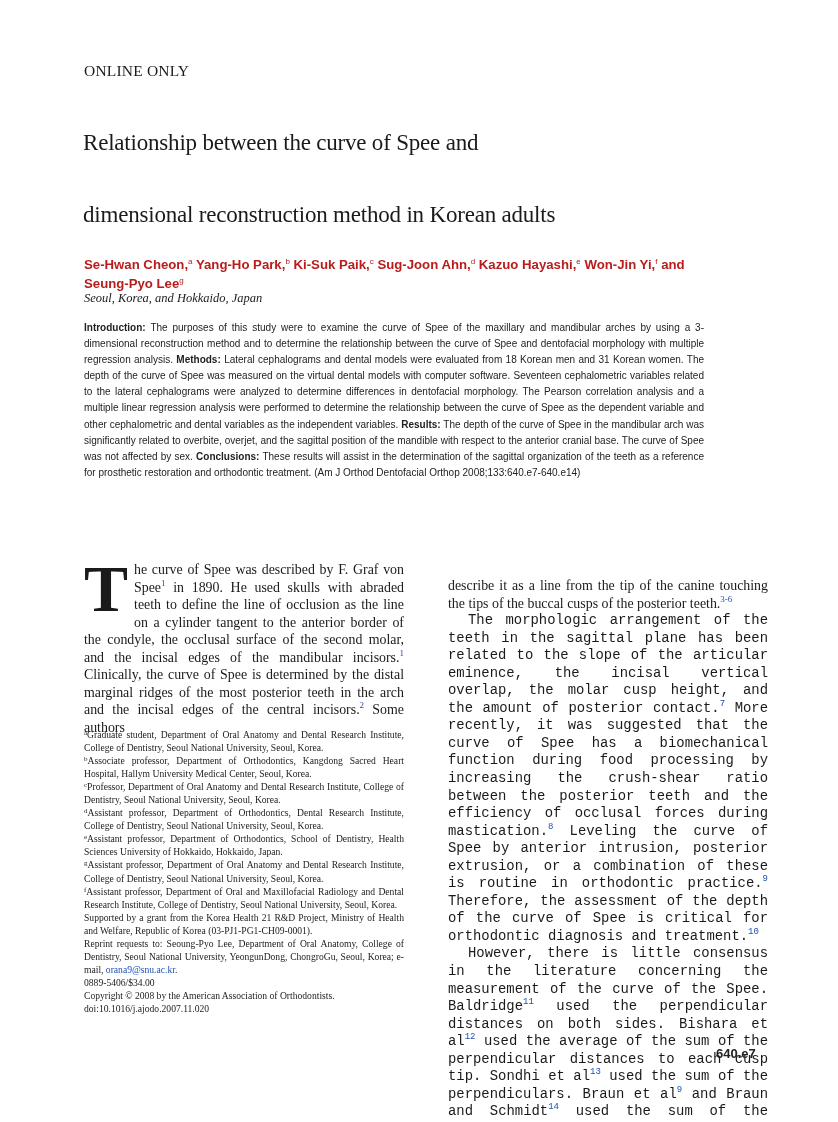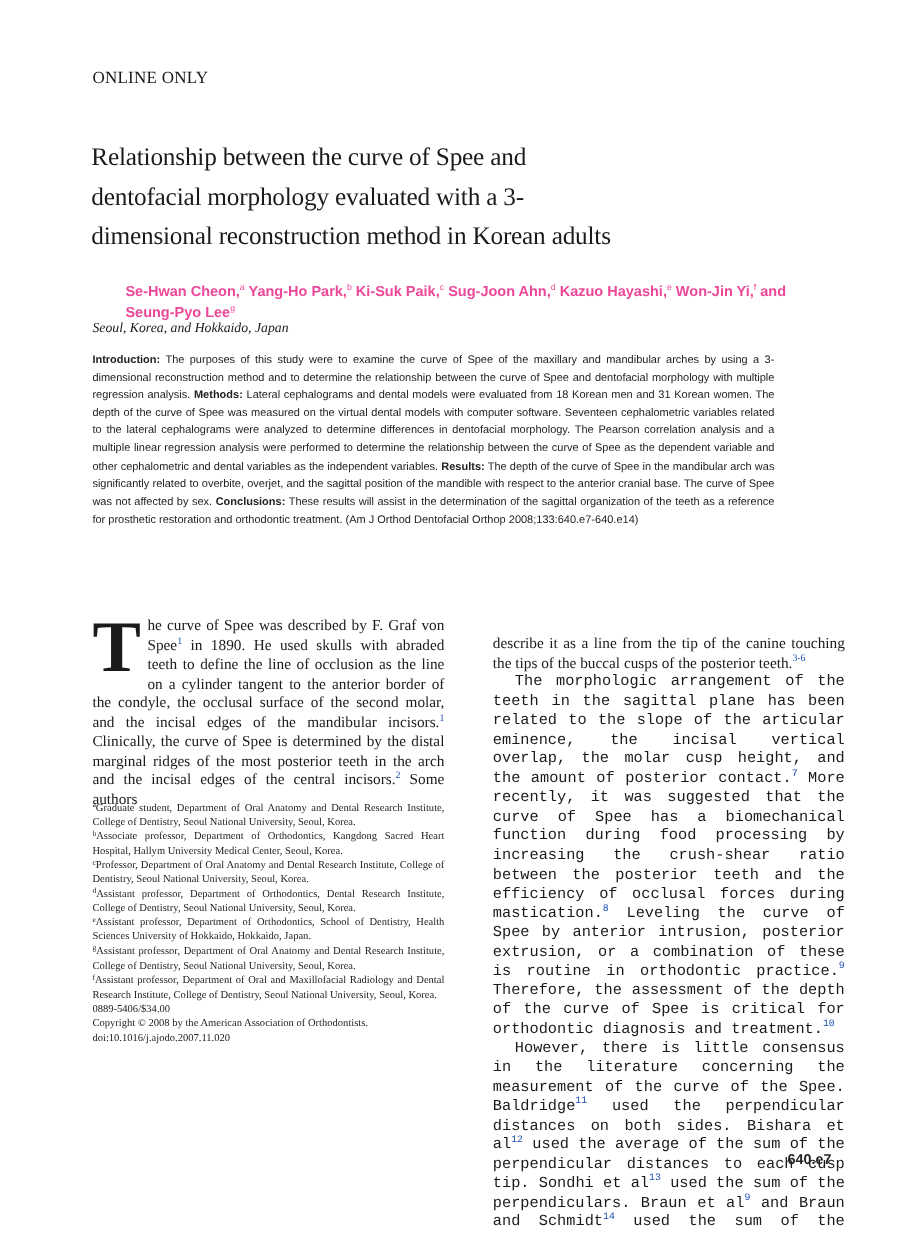--- a/index.html
+++ b/index.html
@@ -4,21 +4,21 @@
 <style>
   html, body { margin: 0; padding: 0; background: #ffffff; }
   body { width: 838px; height: 1122px; position: relative; overflow: hidden; color: #1a1a1a; }
   .serif { font-family: "Liberation Serif", "DejaVu Serif", serif; }
   .sans { font-family: "Liberation Sans", "DejaVu Sans", sans-serif; }
 
   #online-only { position: absolute; left: 84px; top: 62px; font-size: 15.5px; letter-spacing: 0.2px; }
 
   #title { position: absolute; left: 83px; top: 125px; width: 700px; font-size: 23px; line-height: 36px; font-weight: normal; margin: 0; letter-spacing: -0.2px; }
 
-  #authors { position: absolute; left: 84px; top: 256px; width: 640px; font-size: 13.2px; line-height: 18.5px; font-weight: bold; color: #ec4899; margin-left: 30px; }
+  #authors { position: absolute; left: 84px; top: 256px; width: 640px; font-size: 13.2px; line-height: 18.5px; font-weight: bold; color: #b91c1c; }
   #authors sup { font-size: 8px; font-weight: normal; vertical-align: 5px; line-height: 0; }
   #location { position: absolute; left: 84px; top: 291px; font-size: 12.5px; font-style: italic; }
 
   #abstract { position: absolute; left: 84px; top: 320px; width: 620px; font-size: 10px; line-height: 16.1px; text-align: justify; color: #222; }
   #abstract b { font-weight: bold; }
 
   .col { position: absolute; top: 561px; width: 320px; font-size: 13.9px; line-height: 17.55px; text-align: justify; color: #1a1a1a; }
   #col-left { left: 84px; }
   #col-right { left: 448px; margin-top: 16px; }
   .col p { margin: 0; }
@@ -33,21 +33,21 @@
 
   #page-number { position: absolute; left: 716px; top: 1046px; font-size: 13px; font-weight: bold; color: #222; }
 </style>
 </head>
 <body>
 
 <div id="online-only" class="serif">ONLINE ONLY</div>
 
 <h1 id="title" class="serif">
   <span>Relationship between the curve of Spee and</span><br>
-  <span>dentofacial morphology evaluated with a 3-</span><br>
+  <br>
   <span>dimensional reconstruction method in Korean adults</span>
 </h1>
 
 <div id="authors" class="sans">
   <span>Se-Hwan Cheon</span>,<sup>a</sup>
   <span>Yang-Ho Park</span>,<sup>b</sup>
   <span>Ki-Suk Paik</span>,<sup>c</sup>
   <span>Sug-Joon Ahn</span>,<sup>d</sup>
   <span>Kazuo Hayashi</span>,<sup>e</sup>
   <span>Won-Jin Yi</span>,<sup>f</sup>
@@ -73,20 +73,22 @@
 </div>
 
 <div id="footnotes" class="serif">
   <div><sup>a</sup><span>Graduate student, Department of Oral Anatomy and Dental Research Institute, College of Dentistry, Seoul National University, Seoul, Korea.</span></div>
   <div><sup>b</sup><span>Associate professor, Department of Orthodontics, Kangdong Sacred Heart Hospital, Hallym University Medical Center, Seoul, Korea.</span></div>
   <div><sup>c</sup><span>Professor, Department of Oral Anatomy and Dental Research Institute, College of Dentistry, Seoul National University, Seoul, Korea.</span></div>
   <div><sup>d</sup><span>Assistant professor, Department of Orthodontics, Dental Research Institute, College of Dentistry, Seoul National University, Seoul, Korea.</span></div>
   <div><sup>e</sup><span>Assistant professor, Department of Orthodontics, School of Dentistry, Health Sciences University of Hokkaido, Hokkaido, Japan.</span></div>
   <div><sup>g</sup><span>Assistant professor, Department of Oral Anatomy and Dental Research Institute, College of Dentistry, Seoul National University, Seoul, Korea.</span></div>
   <div><sup>f</sup><span>Assistant professor, Department of Oral and Maxillofacial Radiology and Dental Research Institute, College of Dentistry, Seoul National University, Seoul, Korea.</span></div>
+  <div>Supported by a grant from the Korea Health 21 R&amp;D Project, Ministry of Health and Welfare, Republic of Korea (03-PJ1-PG1-CH09-0001).</div>
+  <div><span>Reprint requests to: Seoung-Pyo Lee, Department of Oral Anatomy, College of Dentistry, Seoul National University, YeongunDong, ChongroGu, Seoul, Korea; e-mail, </span><span class="email">orana9@snu.ac.kr</span><span>.</span></div>
   <div>0889-5406/$34.00</div>
   <div>Copyright © 2008 by the American Association of Orthodontists.</div>
   <div>doi:10.1016/j.ajodo.2007.11.020</div>
 </div>
 
 <div id="col-right" class="col serif">
   <p><span>describe it as a line from the tip of the canine touching the tips of the buccal cusps of the posterior teeth.</span><sup class="cite">3-6</sup></p>
   <p class="indent"><span>The morphologic arrangement of the teeth in the sagittal plane has been related to the slope of the articular eminence, the incisal vertical overlap, the molar cusp height, and the amount of posterior contact.</span><sup class="cite">7</sup><span> More recently, it was suggested that the curve of Spee has a biomechanical function during food processing by increasing the crush-shear ratio between the posterior teeth and the efficiency of occlusal forces during mastication.</span><sup class="cite">8</sup><span> Leveling the curve of Spee by anterior intrusion, posterior extrusion, or a combination of these is routine in orthodontic practice.</span><sup class="cite">9</sup><span> Therefore, the assessment of the depth of the curve of Spee is critical for orthodontic diagnosis and treatment.</span><sup class="cite">10</sup></p>
   <p class="indent"><span>However, there is little consensus in the literature concerning the measurement of the curve of the Spee. Baldridge</span><sup class="cite">11</sup><span> used the perpendicular distances on both sides. Bishara et al</span><sup class="cite">12</sup><span> used the average of the sum of the perpendicular distances to each cusp tip. Sondhi et al</span><sup class="cite">13</sup><span> used the sum of the perpendiculars. Braun et al</span><sup class="cite">9</sup><span> and Braun and Schmidt</span><sup class="cite">14</sup><span> used the sum of the maximum depth on both sides. Traditionally, these measurements are taken from study models or photographs with a divider or caliper</span><sup class="cite">15</sup><span> and a coordinate measuring machine.</span><sup class="cite">9</sup><span> As technology advanced, new measuring devices became available—eg, 3-dimensional (3D) opti-</span></p>
 </div>

